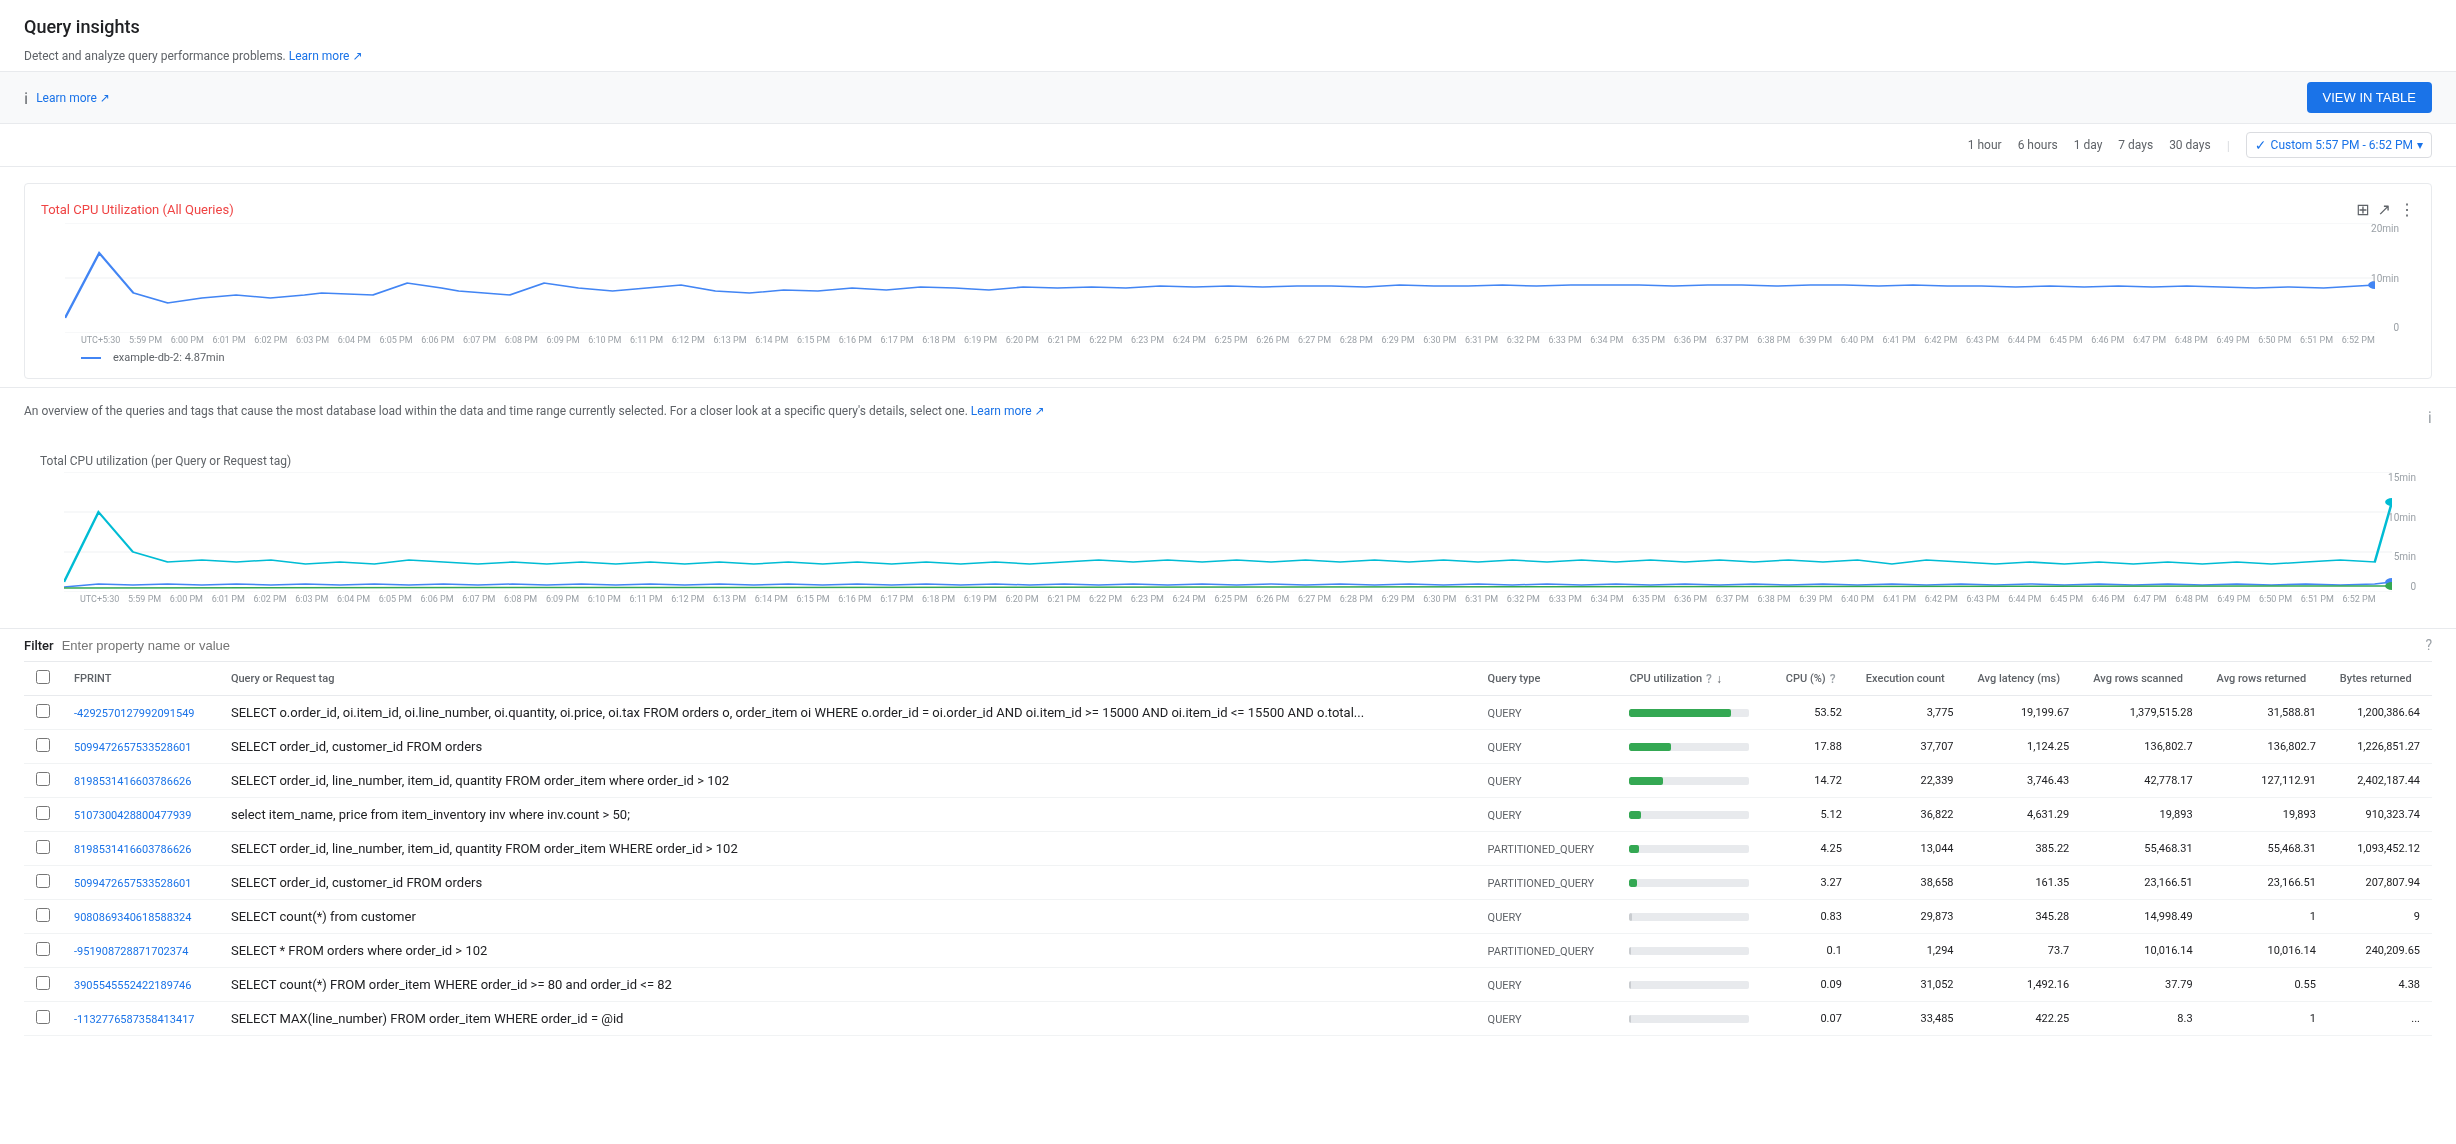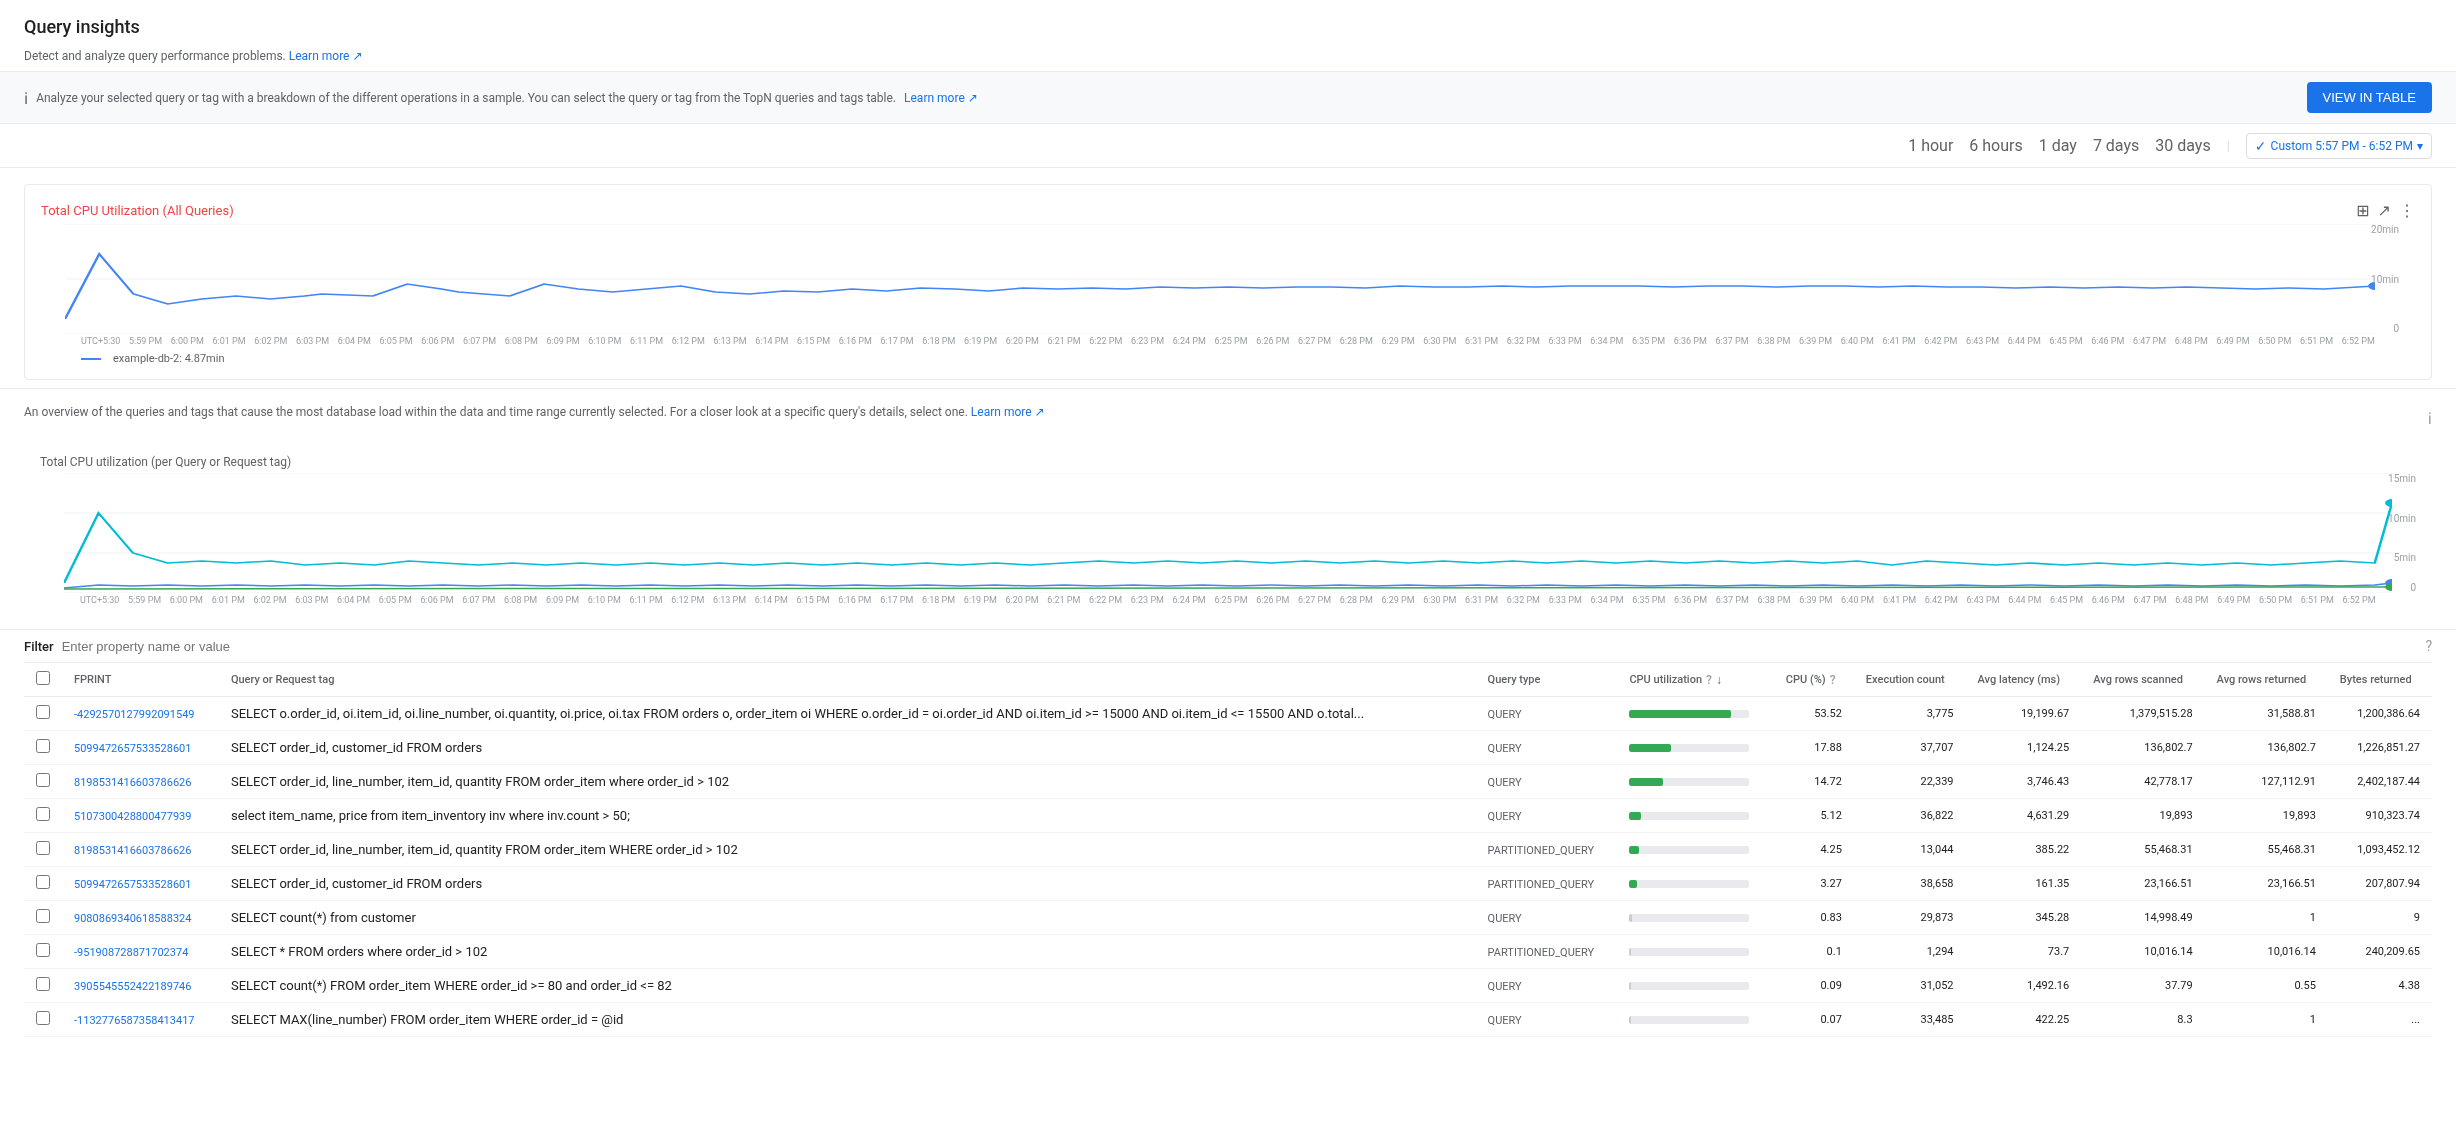--- a/index.html
+++ b/index.html
@@ -10,21 +10,21 @@
     .page-subtitle { font-size: 12px; color: #5f6368; }
     .page-subtitle a { color: #1a73e8; text-decoration: none; }
     
     .info-banner { display: flex; align-items: center; justify-content: space-between; padding: 10px 24px; background: #f8f9fa; border-bottom: 1px solid #e8eaed; }
     .info-banner-text { display: flex; align-items: center; gap: 8px; font-size: 12px; color: #5f6368; }
     .info-icon { color: #5f6368; font-size: 16px; }
     .info-banner-text a { color: #1a73e8; text-decoration: none; }
     .view-table-btn { background: #1a73e8; color: #fff; border: none; padding: 8px 16px; border-radius: 4px; font-size: 13px; font-weight: 500; cursor: pointer; white-space: nowrap; }
     
     .time-range-bar { display: flex; align-items: center; justify-content: flex-end; padding: 8px 24px; border-bottom: 1px solid #e8eaed; gap: 16px; }
-    .time-range-option { font-size: 16px; color: #5f6368; cursor: pointer; padding: 4px 0; }
+    .time-range-option { font-size: 12px; color: #5f6368; cursor: pointer; padding: 4px 0; }
     .time-range-custom { display: flex; align-items: center; gap: 4px; font-size: 12px; color: #1a73e8; cursor: pointer; border: 1px solid #dadce0; border-radius: 4px; padding: 4px 8px; }
     
     .section { padding: 16px 24px; border-bottom: 1px solid #e8eaed; }
     .section-title { font-size: 14px; font-weight: 500; color: #202124; margin-bottom: 4px; }
     .section-subtitle { font-size: 12px; color: #5f6368; margin-bottom: 12px; }
     .section-subtitle a { color: #1a73e8; text-decoration: none; }
     
     .chart-container { position: relative; background: #fff; border: 1px solid #e8eaed; border-radius: 4px; padding: 8px 0; }
     .chart-header { display: flex; align-items: center; justify-content: space-between; padding: 8px 16px 4px; }
     .chart-title { font-size: 12px; color: #5f6368; }
@@ -79,21 +79,20 @@
     <div class="page-subtitle">
       <span>Detect and analyze query performance problems.</span>
       <a href="#"> Learn more ↗</a>
     </div>
   </div>
 </div>
 
 <div class="info-banner">
   <div class="info-banner-text">
     <span class="info-icon">ℹ</span>
-    <span>Analyze your selected query or tag with a breakdown of the different operations in a sample. You can select the query or tag from the TopN queries and tags table.</span>
     <a href="#"> Learn more ↗</a>
   </div>
   <button class="view-table-btn">VIEW IN TABLE</button>
 </div>
 
 <div class="time-range-bar">
   <span class="time-range-option">1 hour</span>
   <span class="time-range-option">6 hours</span>
   <span class="time-range-option">1 day</span>
   <span class="time-range-option">7 days</span>

